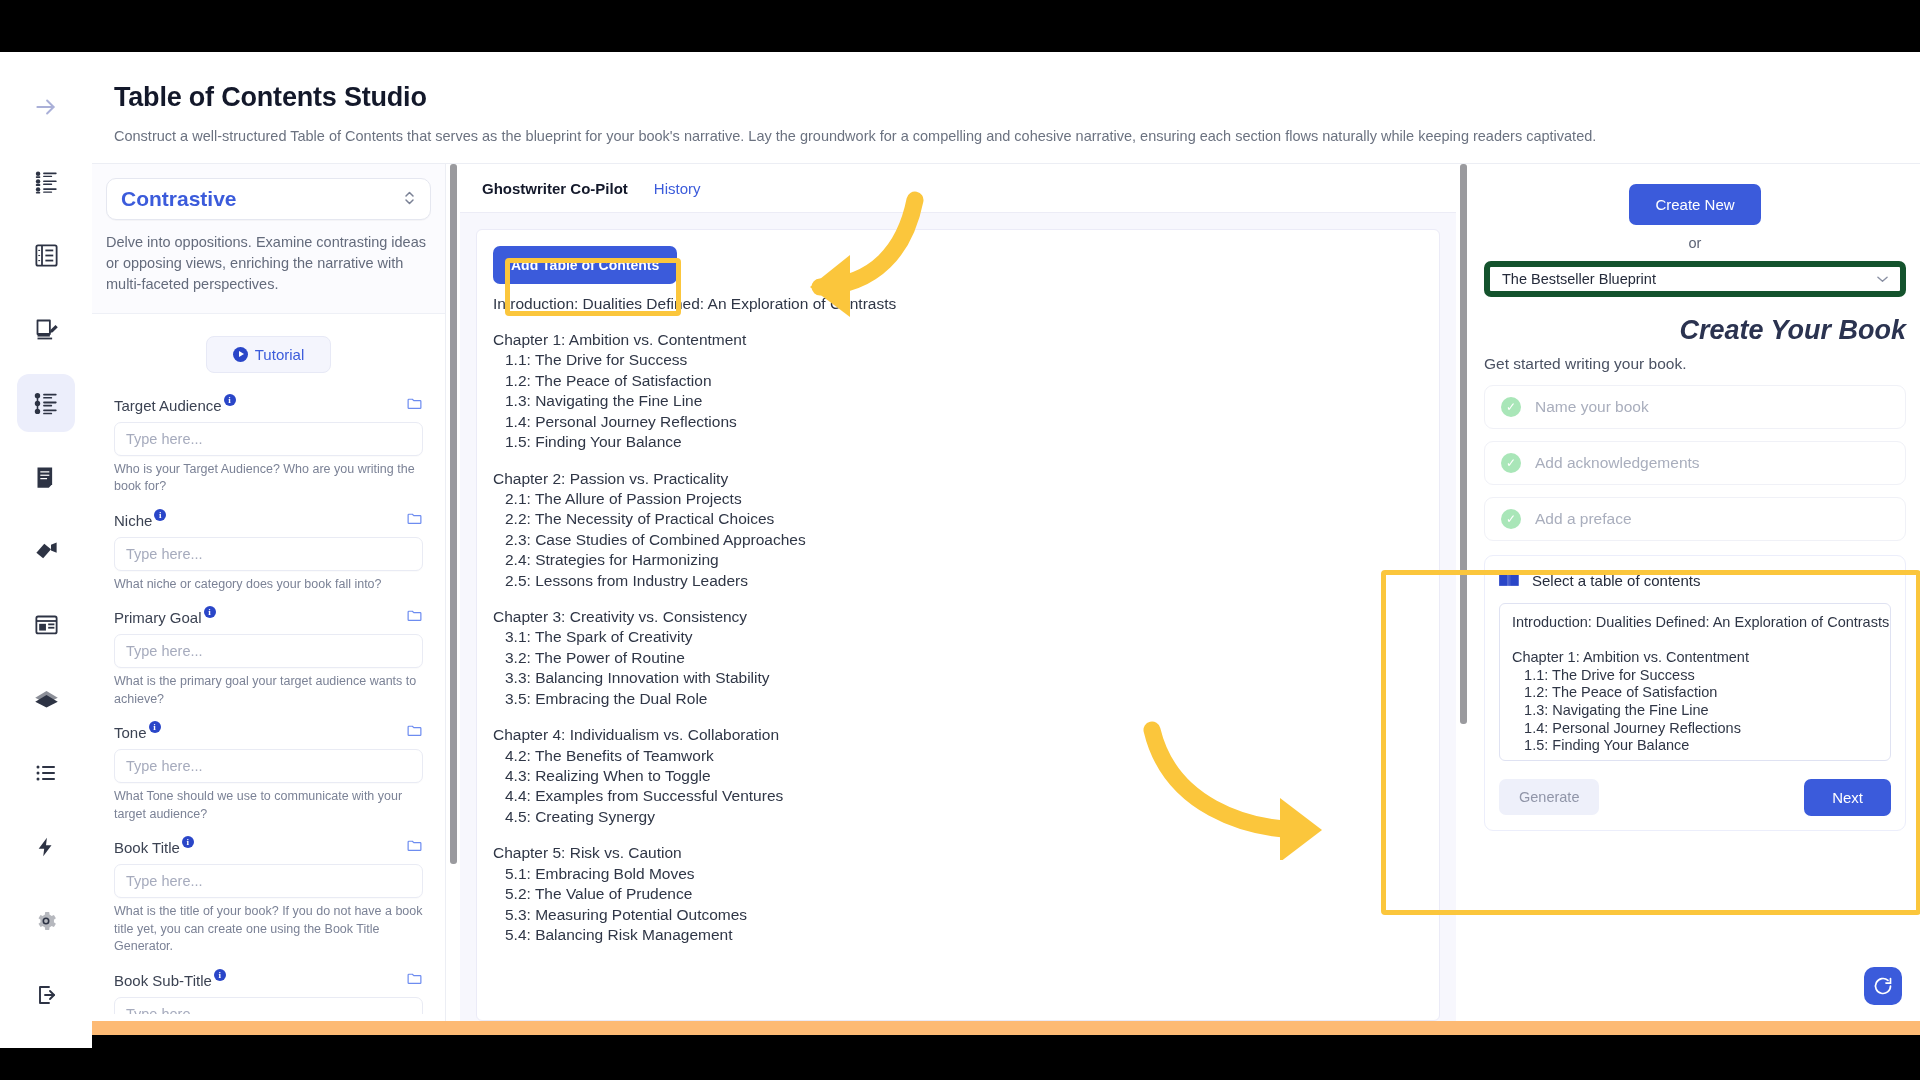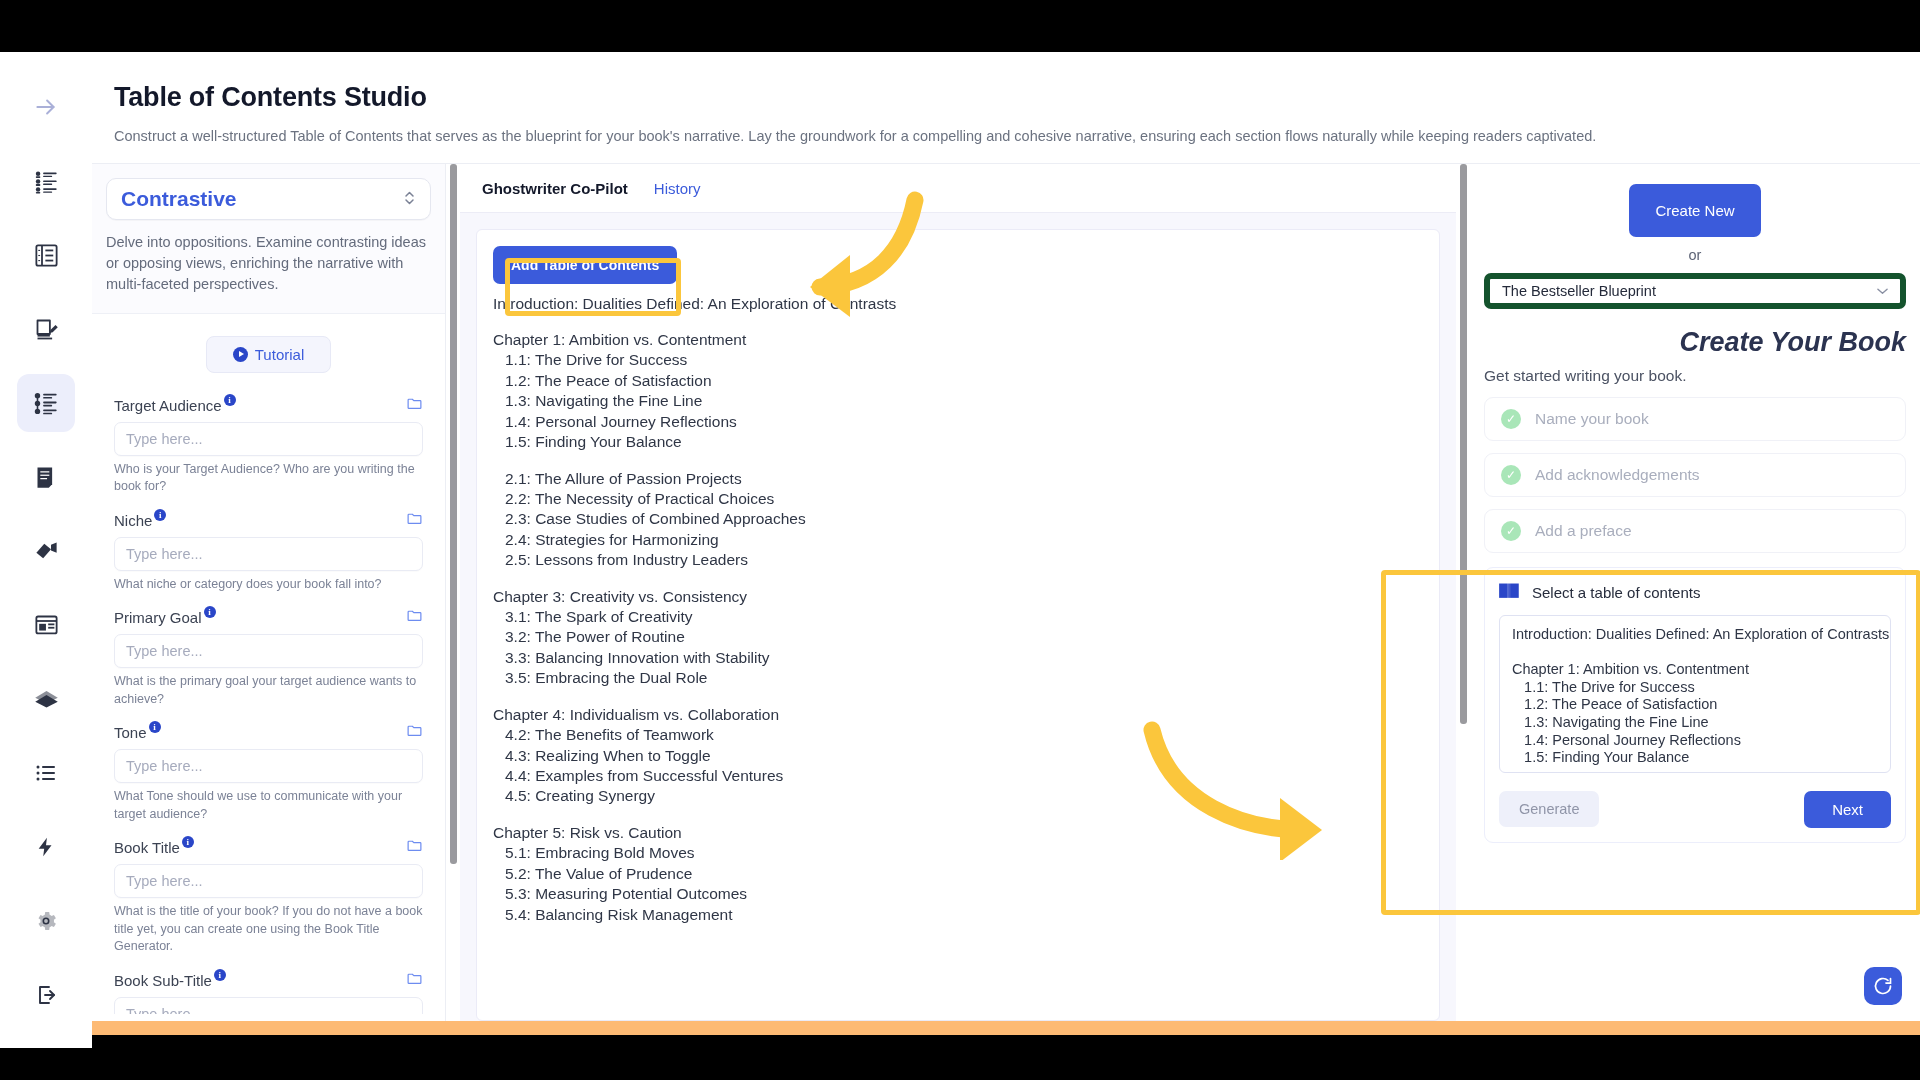--- a/index.html
+++ b/index.html
@@ -123,21 +123,21 @@
   .toc-line.sub { padding-left: 12px; }
   .toc-gap { height: 16px; }
 
   
   .right-col {
     width: 450px; flex: 0 0 450px; background:#ffffff; position:relative; overflow:hidden;
   }
   .rc-inner { padding: 14px 14px 0 14px; }
   .create-new-btn {
     display:block; margin: 6px auto 0 auto; background:#3b5bdb; color:#fff;
-    border:none; border-radius:7px; padding: 18px 26px; font-size: 15px; font-weight:500;
+    border:none; border-radius:7px; padding: 12px 26px; font-size: 15px; font-weight:500;
     font-family:"Liberation Sans", sans-serif;
   }
   .or-txt { text-align:center; color:#5c6375; font-size:14.5px; margin: 10px 0; }
   .book-select {
     width:100%; height:36px; border:6px solid #14532d; border-radius:7px; background:#fff;
     display:flex; align-items:center; justify-content:space-between; padding: 0 12px;
     font-size:14.5px; color:#242a3a;
   }
   .chev { color:#8a90a3; font-size:11px; }
   .create-title { text-align:right; font-size:27px; font-weight:bold; color:#2b3350; margin-top: 18px; font-style: italic; }
@@ -460,20 +460,21 @@
             <div class="toc-body" id="toc-body">
                 <div class="toc-line">Introduction: Dualities Defined: An Exploration of Contrasts</div>
                 <div class="toc-gap"></div>
                 <div class="toc-line">Chapter 1: Ambition vs. Contentment</div>
                 <div class="toc-line sub">1.1: The Drive for Success</div>
                 <div class="toc-line sub">1.2: The Peace of Satisfaction</div>
                 <div class="toc-line sub">1.3: Navigating the Fine Line</div>
                 <div class="toc-line sub">1.4: Personal Journey Reflections</div>
                 <div class="toc-line sub">1.5: Finding Your Balance</div>
                 <div class="toc-gap"></div>
+                <div class="toc-line">Chapter 2: Passion vs. Practicality</div>
                 <div class="toc-line sub">2.1: The Allure of Passion Projects</div>
                 <div class="toc-line sub">2.2: The Necessity of Practical Choices</div>
                 <div class="toc-line sub">2.3: Case Studies of Combined Approaches</div>
                 <div class="toc-line sub">2.4: Strategies for Harmonizing</div>
                 <div class="toc-line sub">2.5: Lessons from Industry Leaders</div>
                 <div class="toc-gap"></div>
                 <div class="toc-line">Chapter 3: Creativity vs. Consistency</div>
                 <div class="toc-line sub">3.1: The Spark of Creativity</div>
                 <div class="toc-line sub">3.2: The Power of Routine</div>
                 <div class="toc-line sub">3.3: Balancing Innovation with Stability</div>

